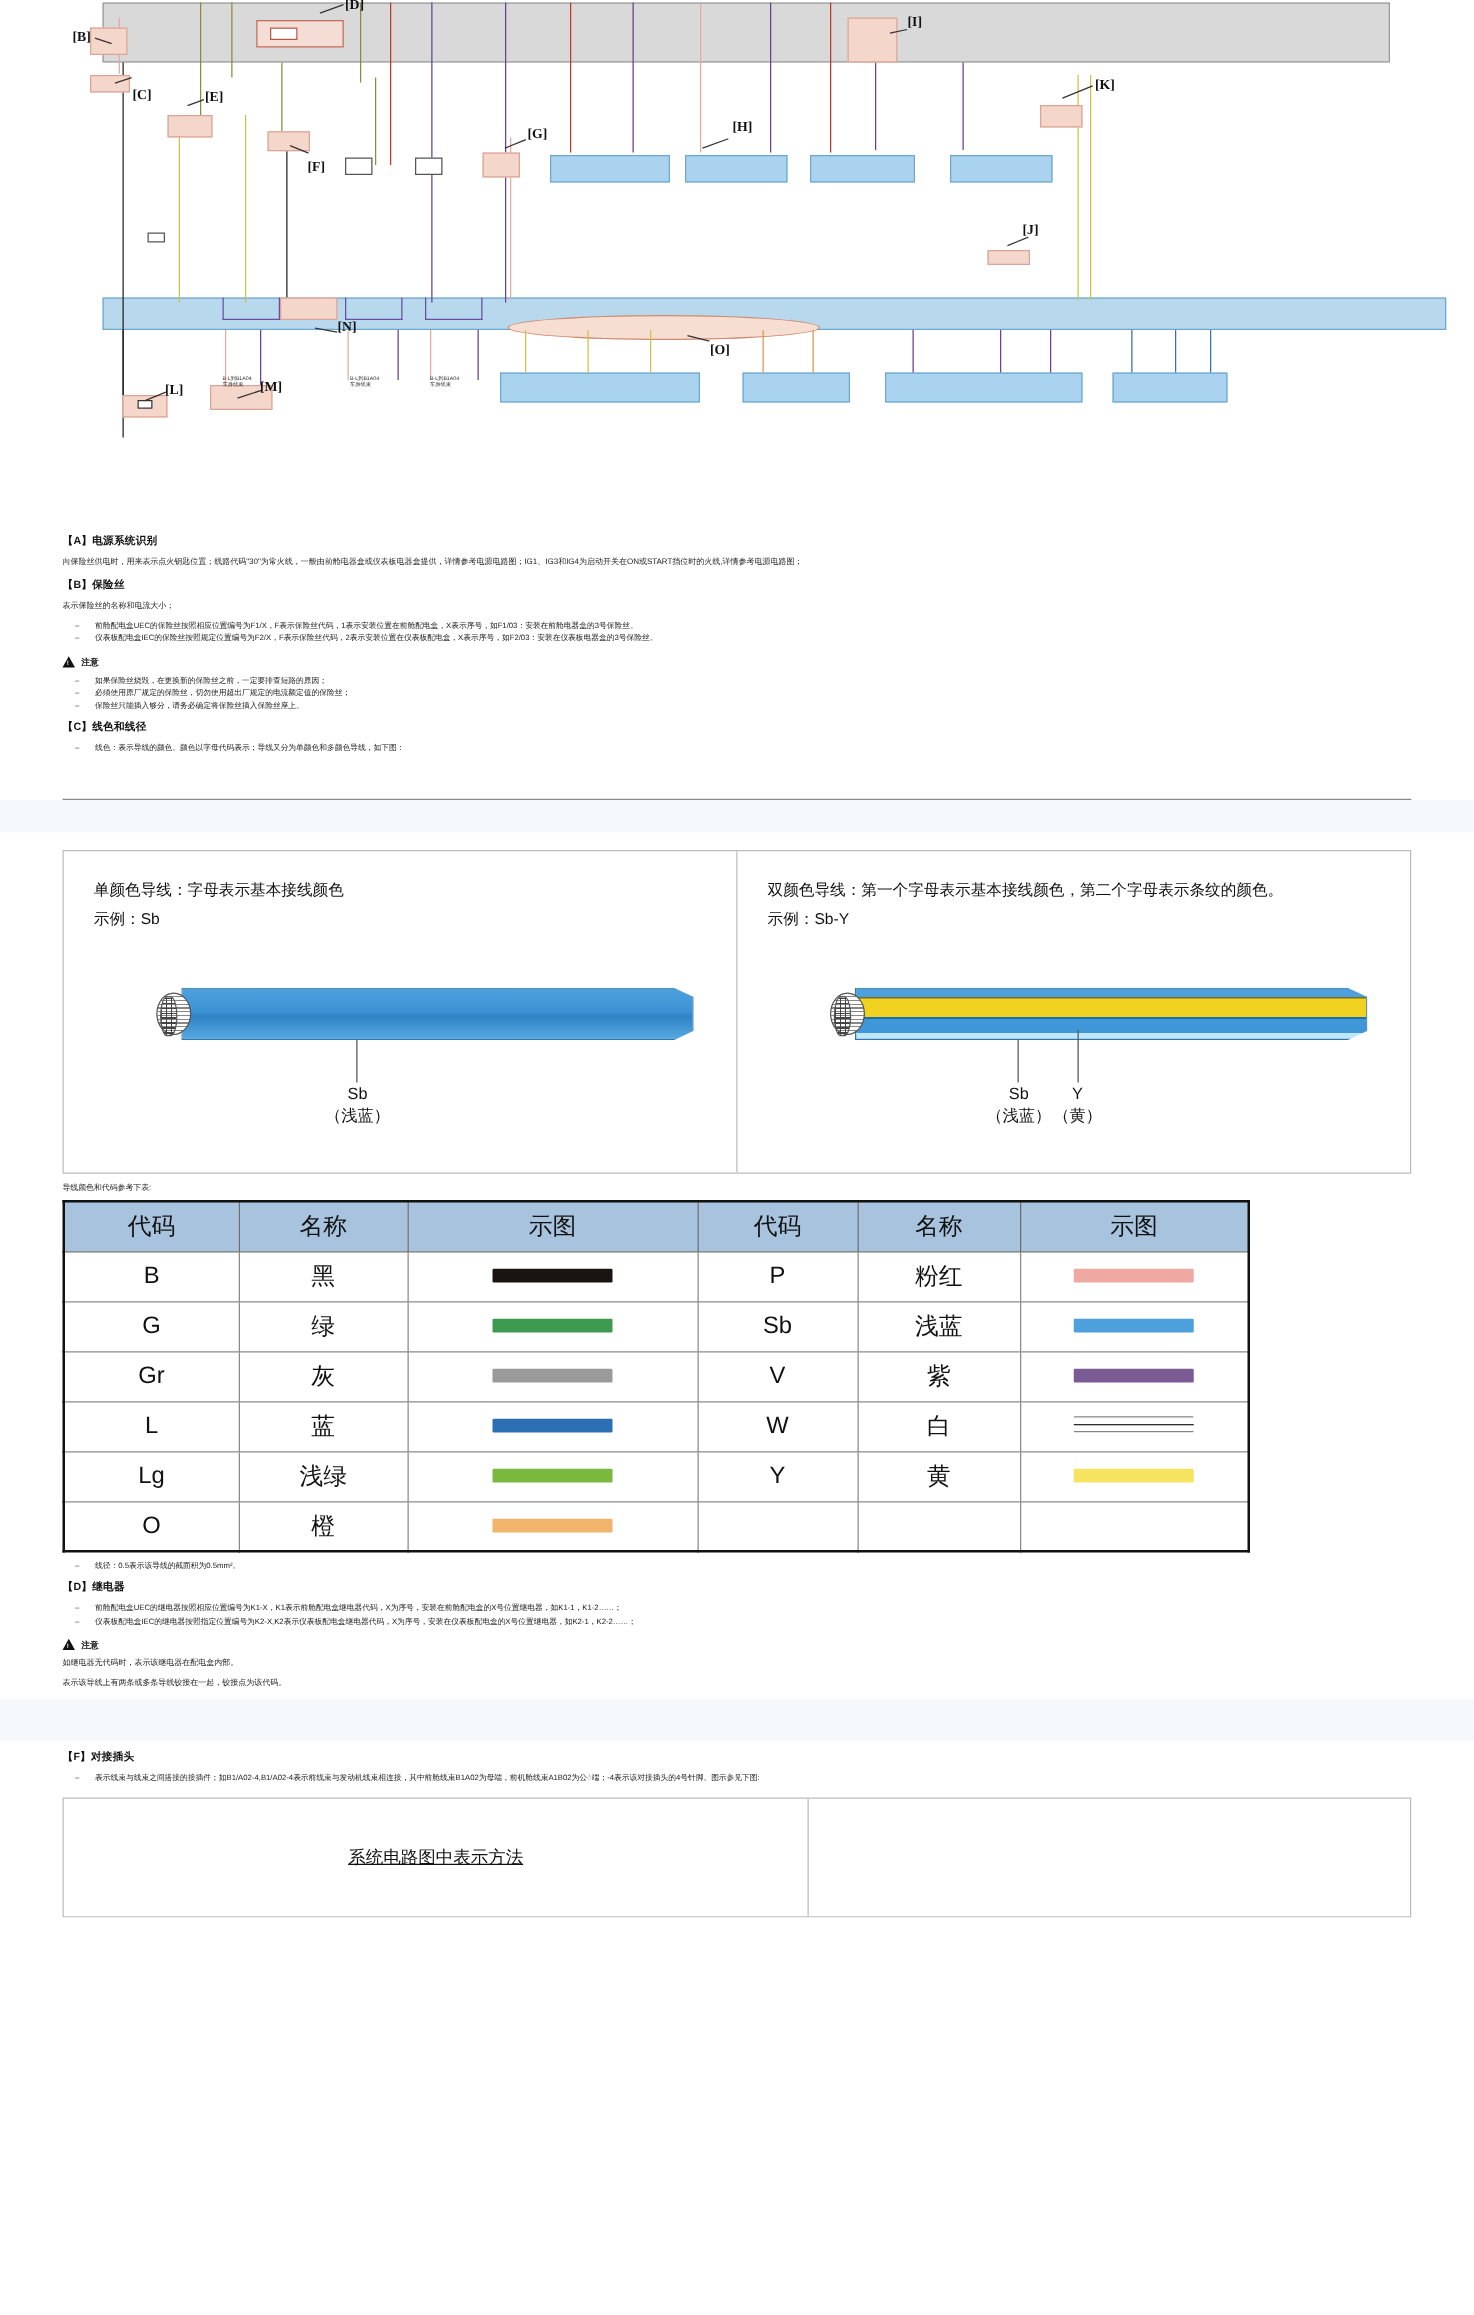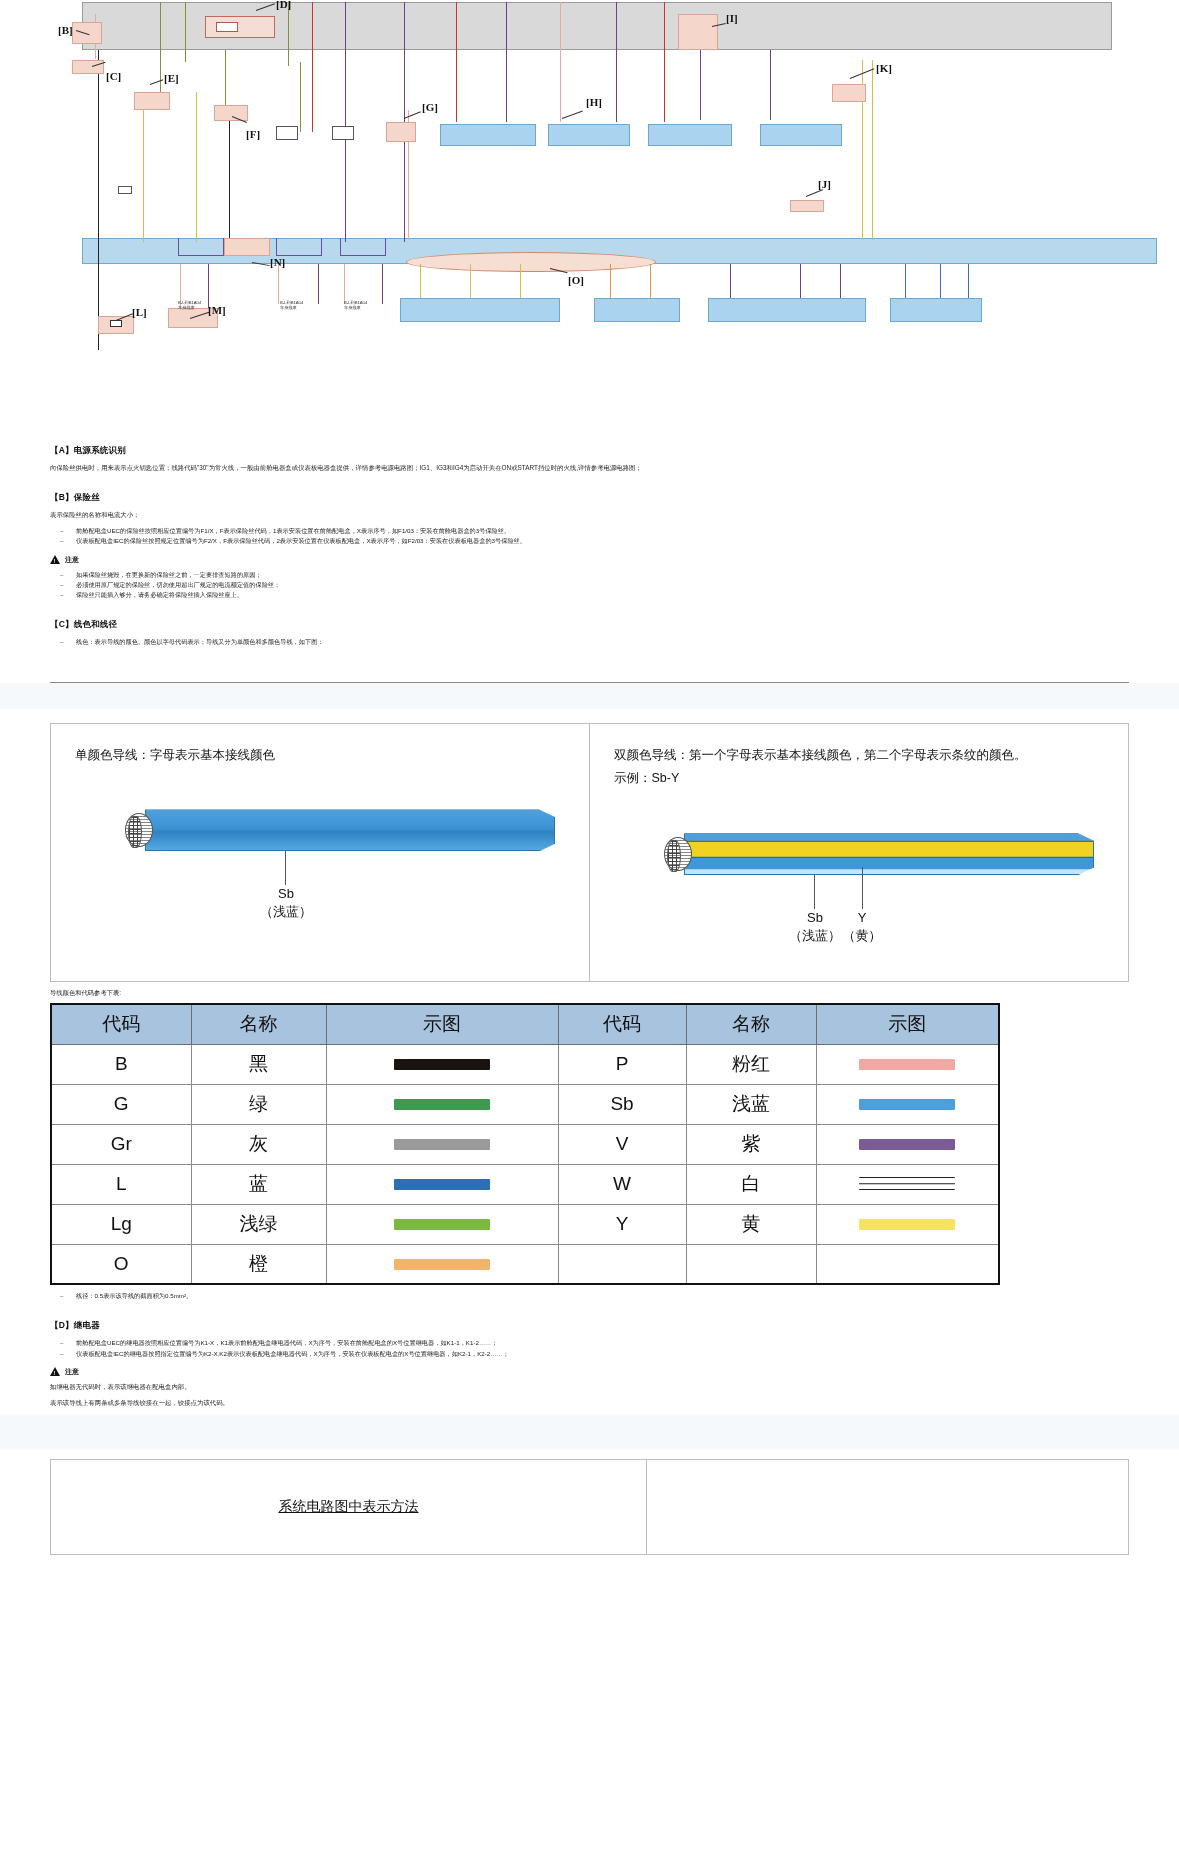--- a/index.html
+++ b/index.html
@@ -73,21 +73,21 @@
   }
   .oval-bus {
     border: 1px solid #d08a70; background: #f7ded3;
     border-radius: 50%/50%;
   }
 
   
   .textblock { padding: 6px 50px 0 50px; }
   .sec-head {
     font-size: 8.5px; font-weight: 700; color: #111;
-    margin: 19px 0 6px 0; letter-spacing: .2px;
+    margin: 1px 0 6px 0; letter-spacing: .2px;
   }
   .sec-para {
     font-size: 6.4px; color: #222; line-height: 1.5;
     margin-bottom: 7px;
   }
   ul.dash { list-style: none; margin: 0 0 6px 0; padding: 0; }
   ul.dash li {
     position: relative; padding-left: 26px; font-size: 6.2px;
     line-height: 1.65; color: #222;
   }
@@ -363,20 +363,21 @@
     </ul>
   </div>
 
   <hr class="hr-thin">
   <div class="band"></div>
 
   <div class="panels">
 
     <div class="panel">
       <div class="panel-title">单颜色导线：字母表示基本接线颜色</div>
+      <div class="panel-ex">示例：Sb</div>
 
       <div class="wire-art">
         <div class="jacket"></div>
         <div class="wire-core"></div>
         <div class="lead-line" style="left:210px; top:62px; height:34px;"></div>
         <div class="lead-label" style="left:175px; top:96px; width:72px;">
           <span>Sb</span><br>
           <span>（浅蓝）</span>
         </div>
       </div>
@@ -482,20 +483,26 @@
       <span class="warn-tri"></span>
       <span>注意</span>
     </div>
     <div class="sec-para">如继电器无代码时，表示该继电器在配电盒内部。</div>
 
     <div class="sec-para">表示该导线上有两条或多条导线铰接在一起，铰接点为该代码。</div>
   </div>
 
   <div class="band" style="height:34px;"></div>
 
+  <div class="bottomtext">
+    <div class="sec-head">【F】对接插头</div>
+    <ul class="dash">
+      <li>表示线束与线束之间搭接的接插件；如B1/A02-4,B1/A02-4表示前线束与发动机线束相连接，其中前舱线束B1A02为母端，前机舱线束A1B02为公ं端；-4表示该对接插头的4号针脚。图示参见下图:</li>
+    </ul>
+  </div>
 
   <div class="method-box">
     <div class="method-left">系统电路图中表示方法</div>
     <div class="method-right"></div>
   </div>
 
   <div class="watermark">www.vwodis.com</div>
 </div>
 
 </body></html>

